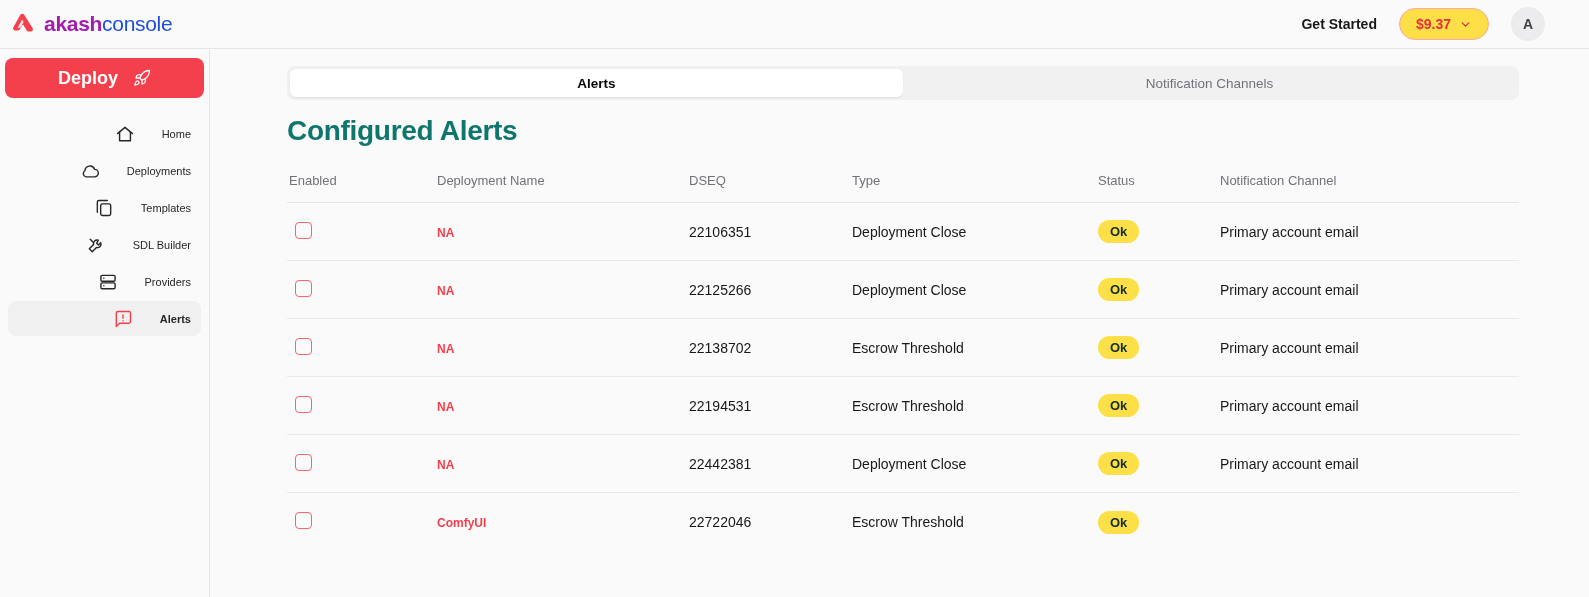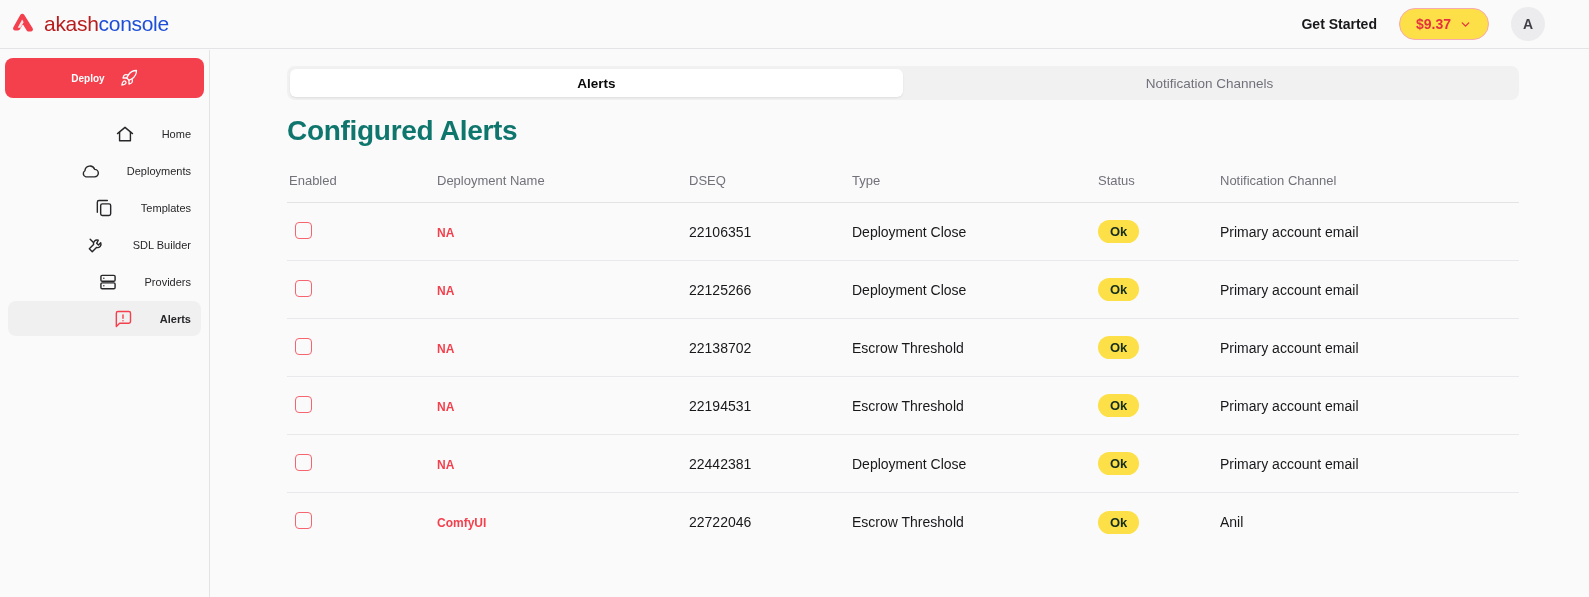--- a/index.html
+++ b/index.html
@@ -15,21 +15,21 @@
   
   .topbar {
     height:49px;
     display:flex; align-items:center; justify-content:space-between;
     padding:0 44px 0 10px;
     border-bottom:1px solid #e4e4e7;
     background:#fafafa;
   }
   .logo { display:flex; align-items:center; gap:8px; }
   .logo-text { font-size:21px; letter-spacing:-0.3px; }
-  .logo-text b { font-weight:400; color:#b91c1c; }
+  .logo-text b { font-weight:700; color:#a21caf; }
   .logo-text span { font-weight:400; color:#1d4ed8; }
   .topbar-right { display:flex; align-items:center; gap:22px; }
   .get-started { font-weight:700; font-size:14px; color:#18181b; cursor:pointer; }
   .balance-pill {
     display:flex; align-items:center; gap:8px;
     border:1px solid #f6aab1; background:#fde047;
     color:#e5303f; font-weight:600; font-size:14px;
     padding:7px 16px; border-radius:999px; cursor:pointer;
   }
   .avatar {
@@ -40,21 +40,21 @@
   }
 
   
   .sidebar {
     position:absolute; top:50px; left:0; bottom:0;
     width:210px; border-right:1px solid #e4e4e7;
     background:#fafafa; padding:8px 5px 0 5px;
   }
   .deploy-btn {
     width:100%; height:40px; border:none; border-radius:8px;
-    background:#f43f4c; color:#fff; font-weight:600; font-size:10px;
+    background:#f43f4c; color:#fff; font-weight:600; font-size:18px;
     font-family:inherit;
     display:flex; align-items:center; justify-content:center; gap:15px;
     cursor:pointer;
     text-align:right;
   }
   .nav { margin-top:18px; display:flex; flex-direction:column; gap:2px; padding:0 3px; }
   .nav-item {
     display:flex; align-items:center; gap:27px;
     height:35px; padding:0 10px; border-radius:8px;
     color:#27272a; font-size:11px; font-weight:500; cursor:pointer;justify-content:flex-end;
@@ -313,17 +313,16 @@
       <span class="checkbox"></span>
     </div>
     <div class="td">
       <a class="dep-name">ComfyUI</a>
     </div>
     <div class="td">22722046</div>
     <div class="td">Escrow Threshold</div>
     <div class="td">
       <span class="badge-ok">Ok</span>
     </div>
-    <div class="td">Anil</div>
   </div>
 </div>
   </div>
 </main>
 
 </body></html>

